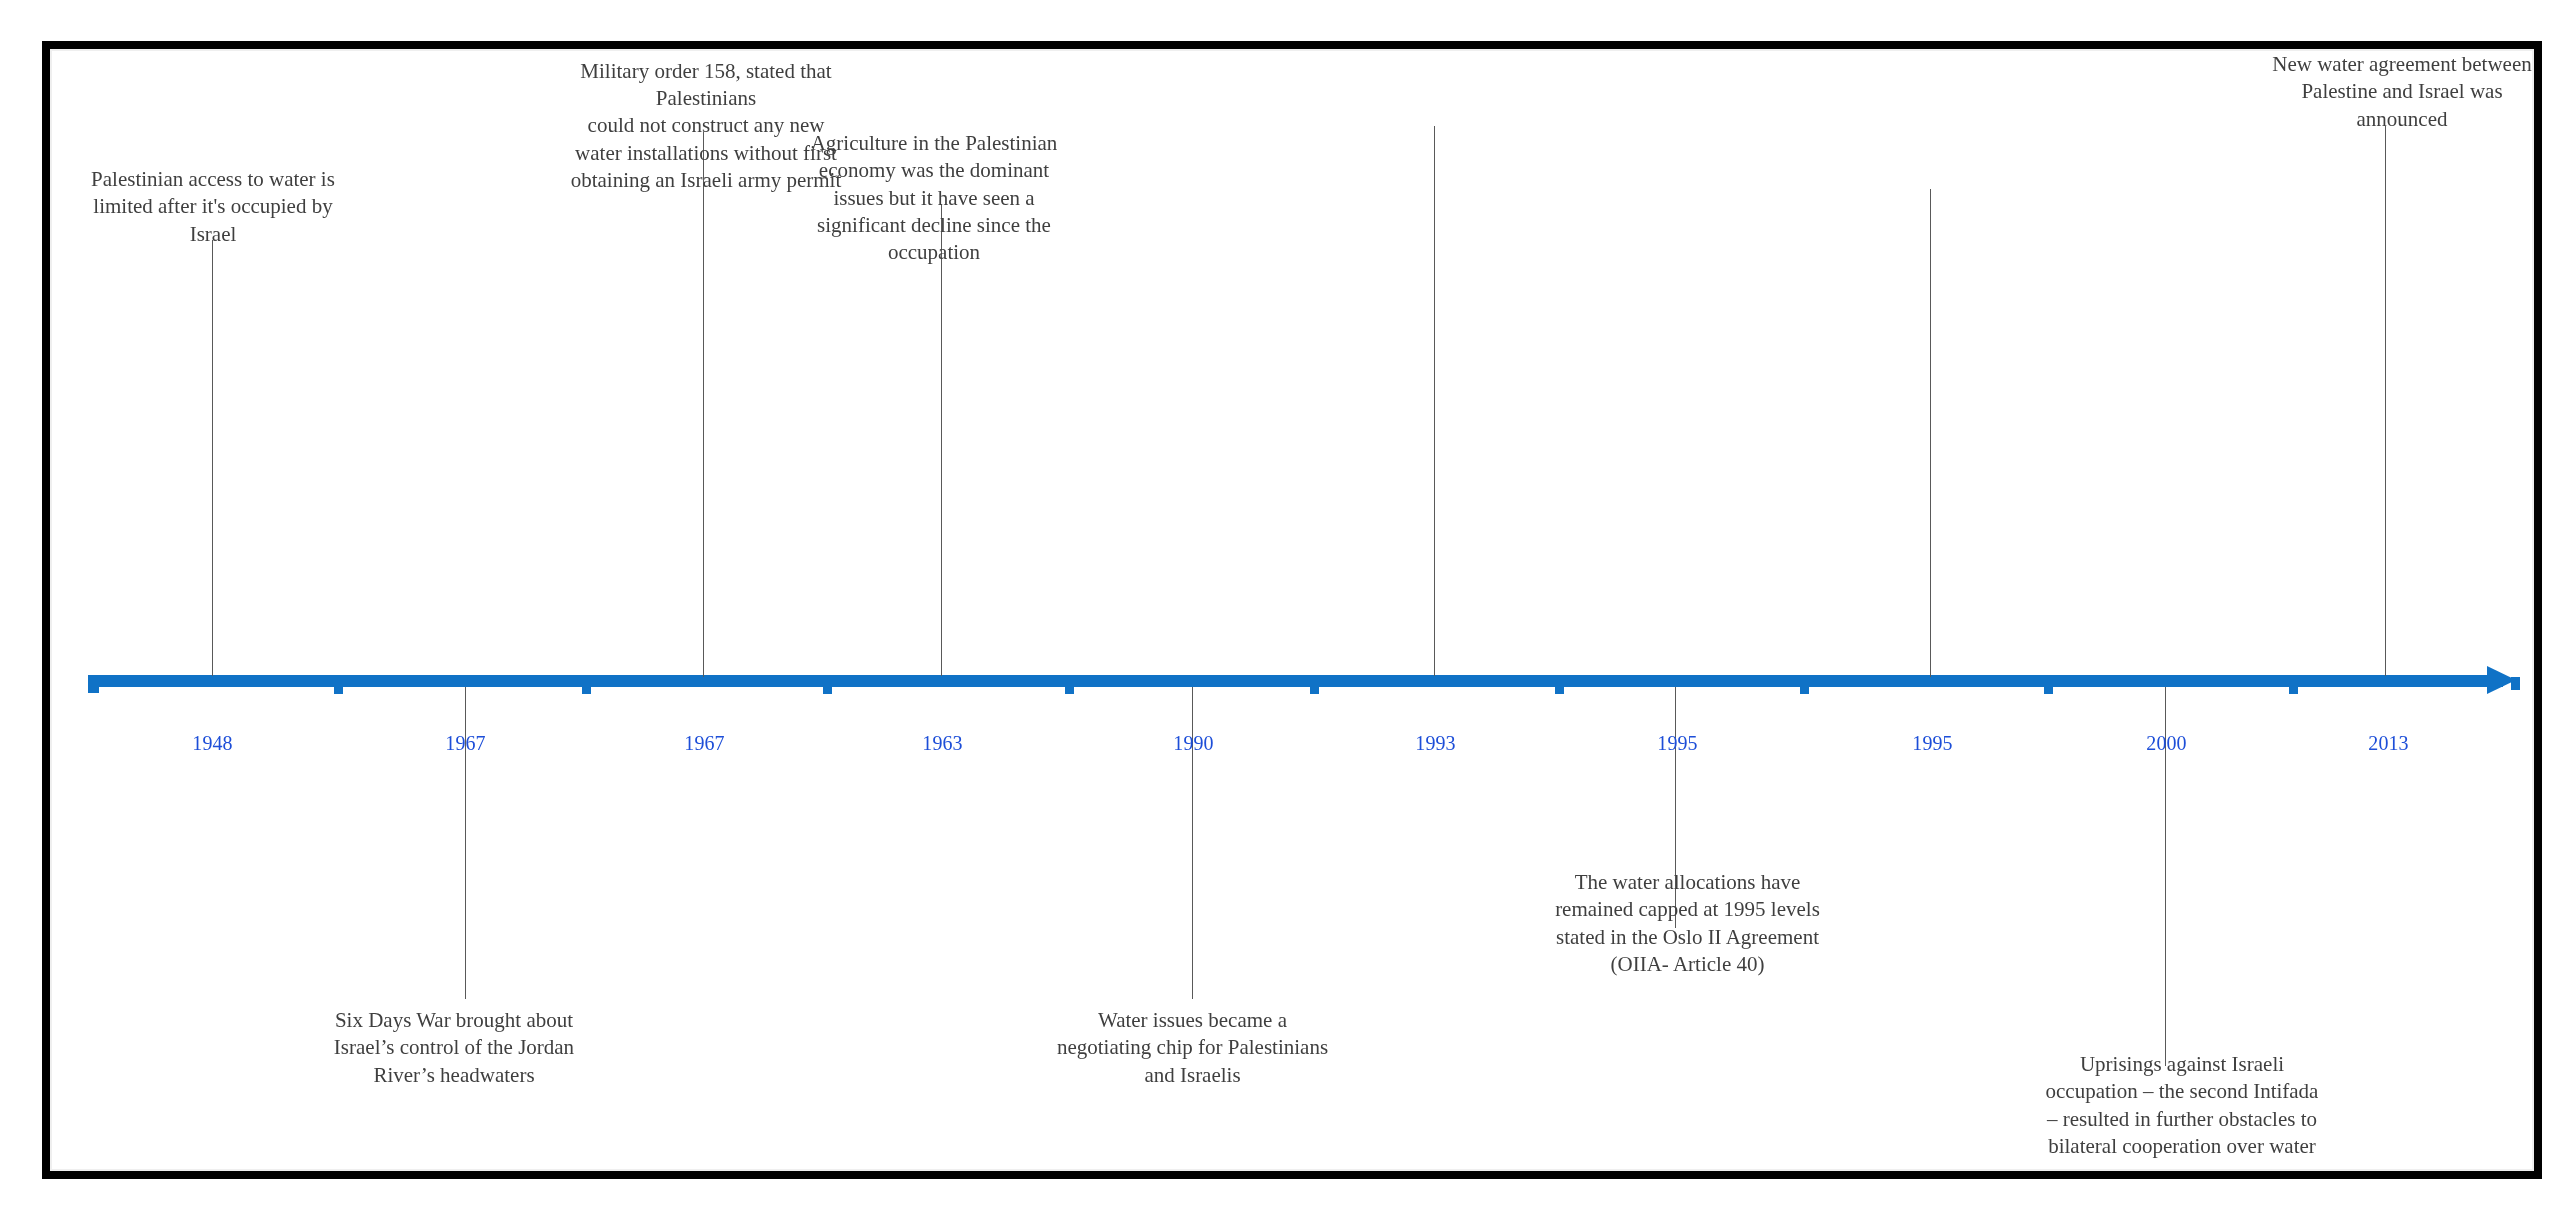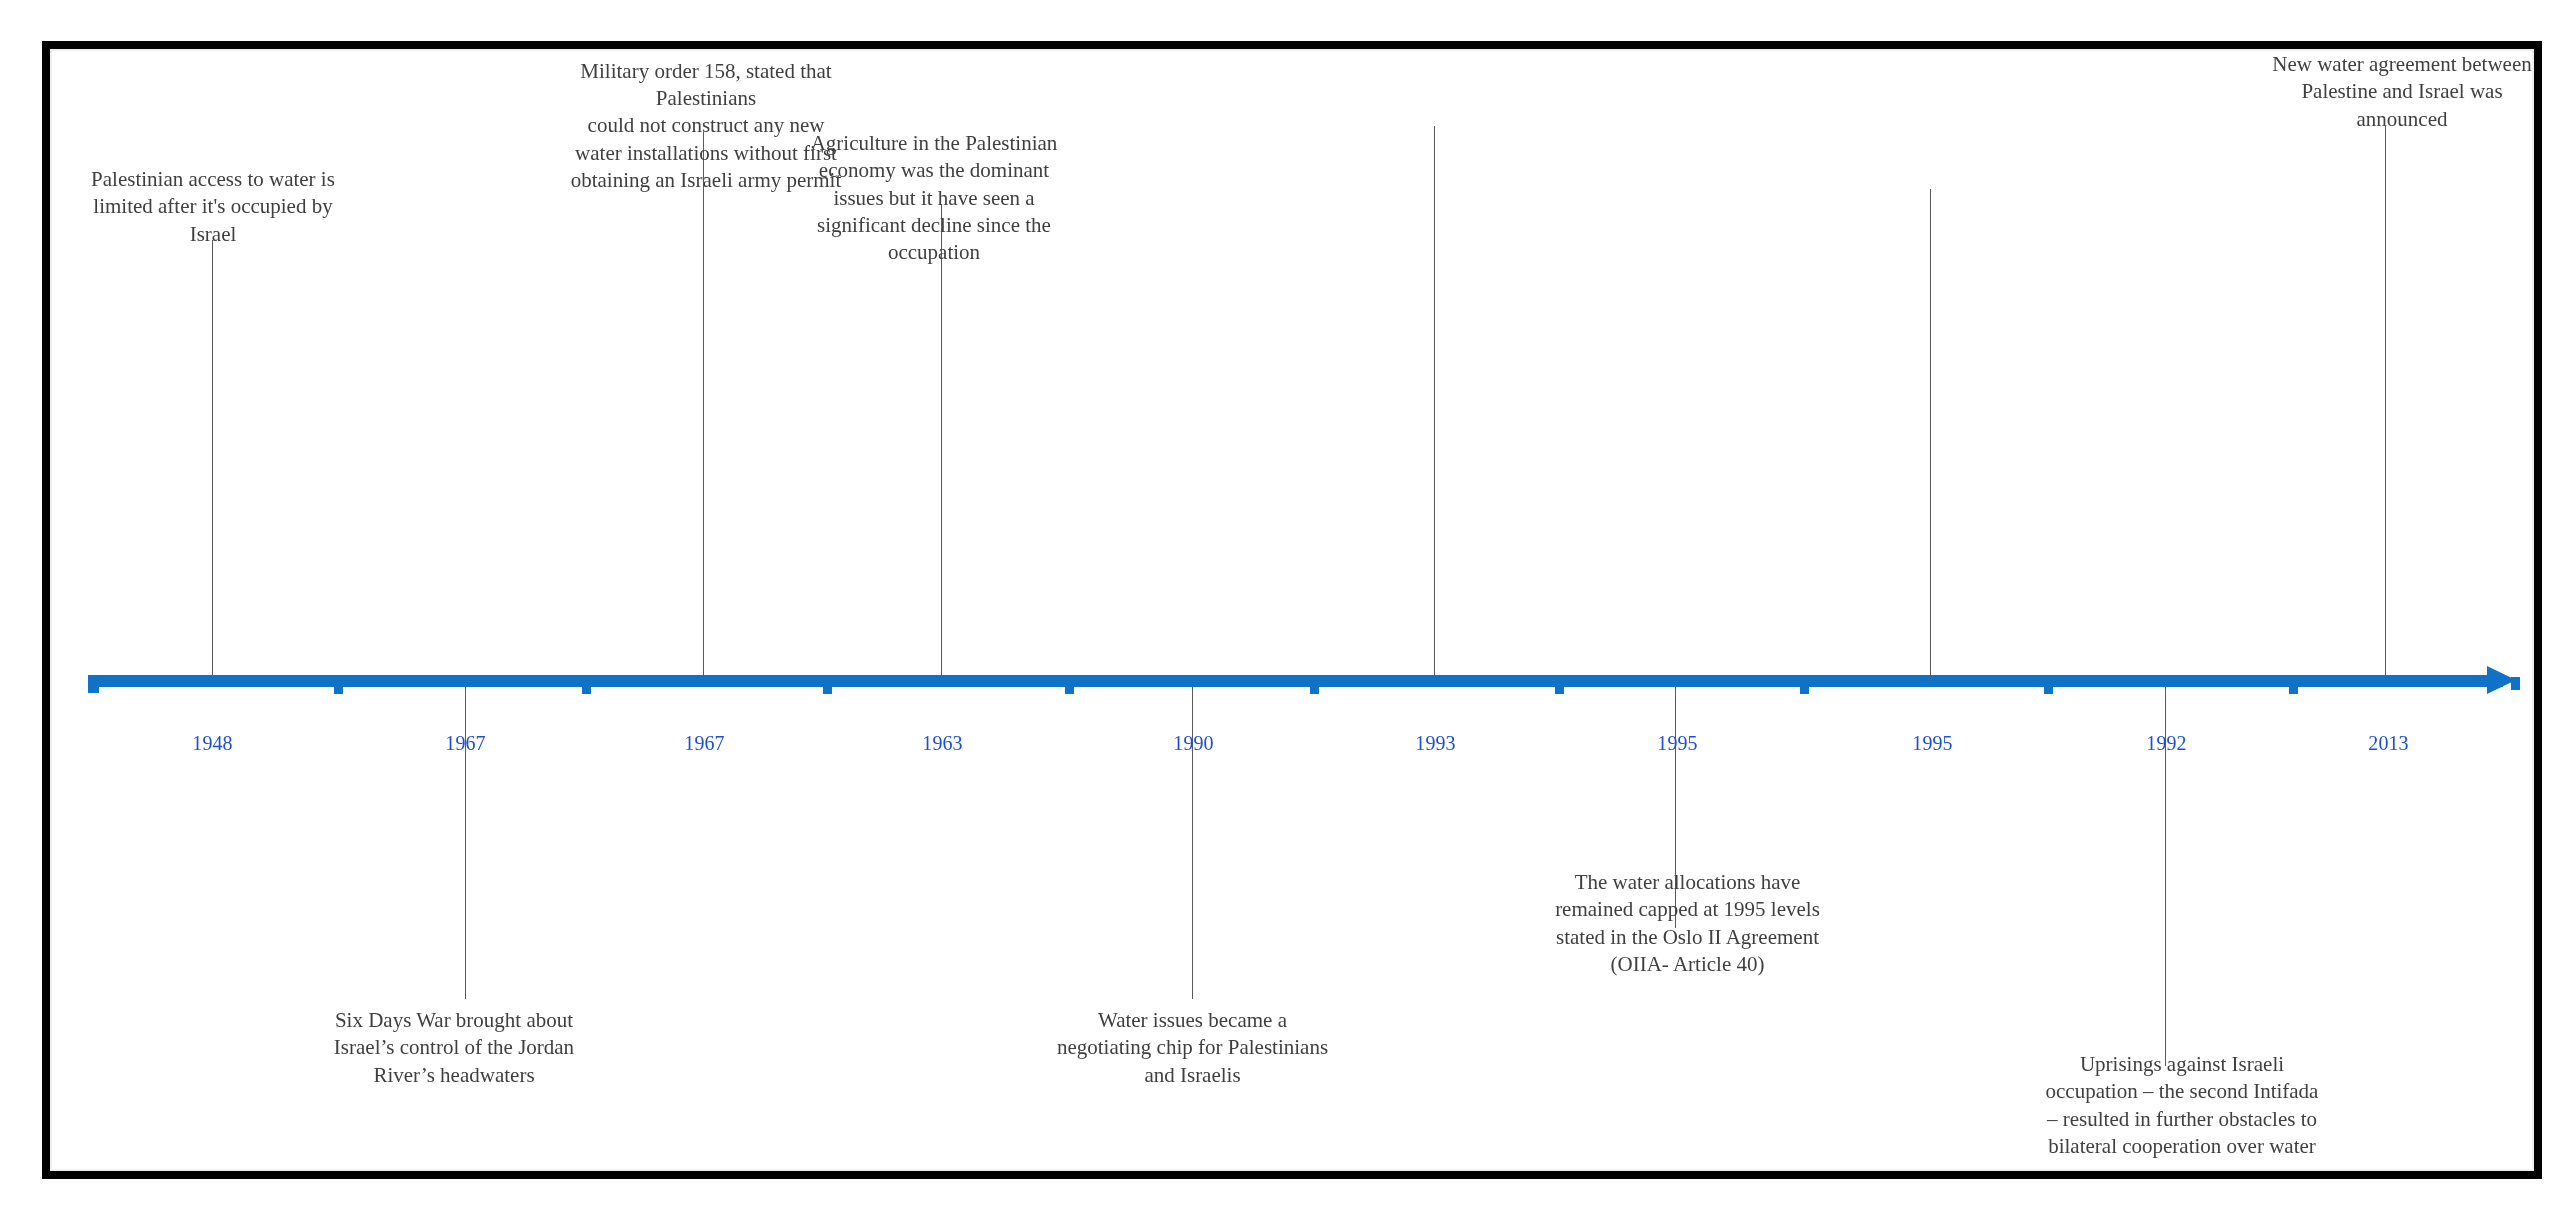--- a/index.html
+++ b/index.html
@@ -141,21 +141,21 @@
       <div class="leader" style="left:2333px; top:75px; height:550px"></div>
 
       <div class="year" style="left:107px">1948</div>
       <div class="year" style="left:360px">1967</div>
       <div class="year" style="left:599px">1967</div>
       <div class="year" style="left:837px">1963</div>
       <div class="year" style="left:1088px">1990</div>
       <div class="year" style="left:1330px">1993</div>
       <div class="year" style="left:1572px">1995</div>
       <div class="year" style="left:1827px">1995</div>
-      <div class="year" style="left:2061px">1992</div>
+      <div class="year" style="left:2061px">2000</div>
       <div class="year" style="left:2283px">2013</div>
 
       <div class="event" style="left:-17px; top:115px; width:356px;">Palestinian access to water is
 limited after it's occupied by
 Israel</div>
 
       <div class="event" style="left:219px; top:956px; width:366px;">Six Days War brought about
 Israel’s control of the Jordan
 River’s headwaters</div>
 

